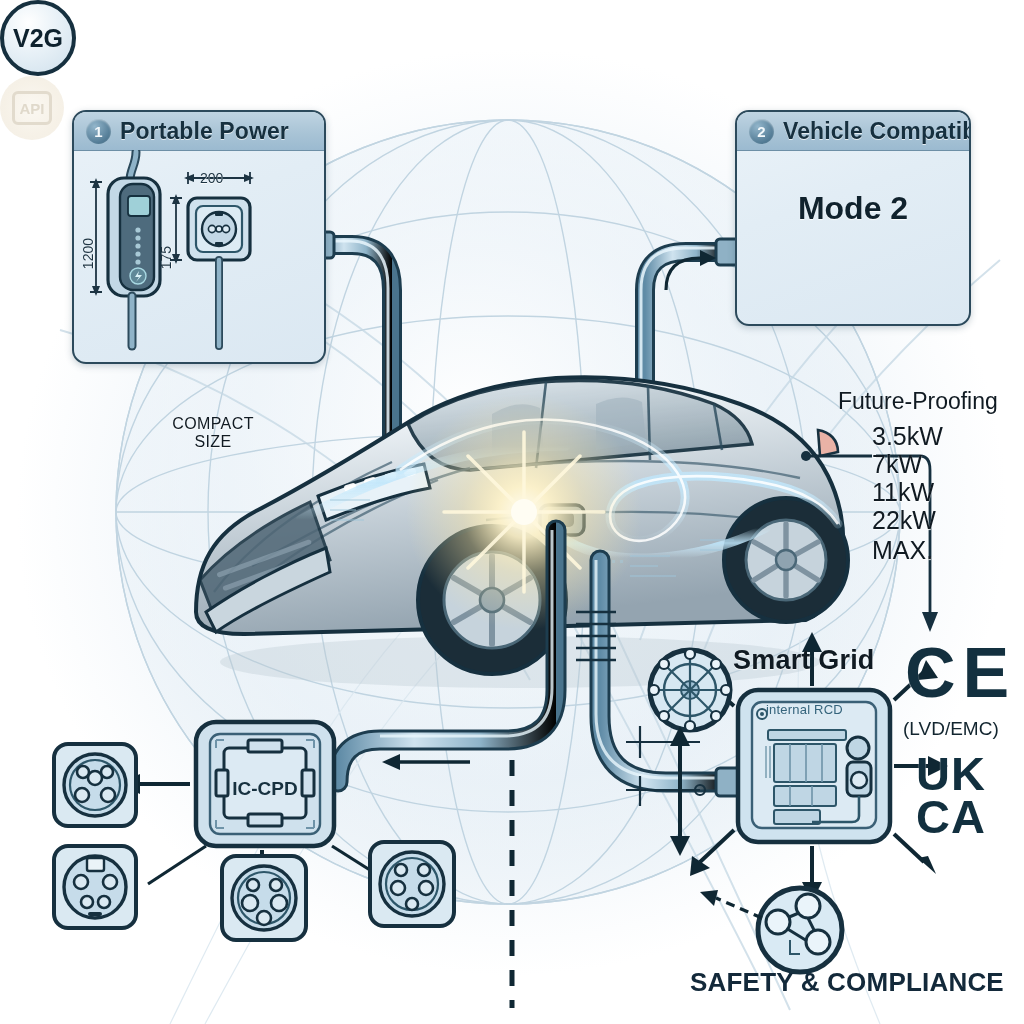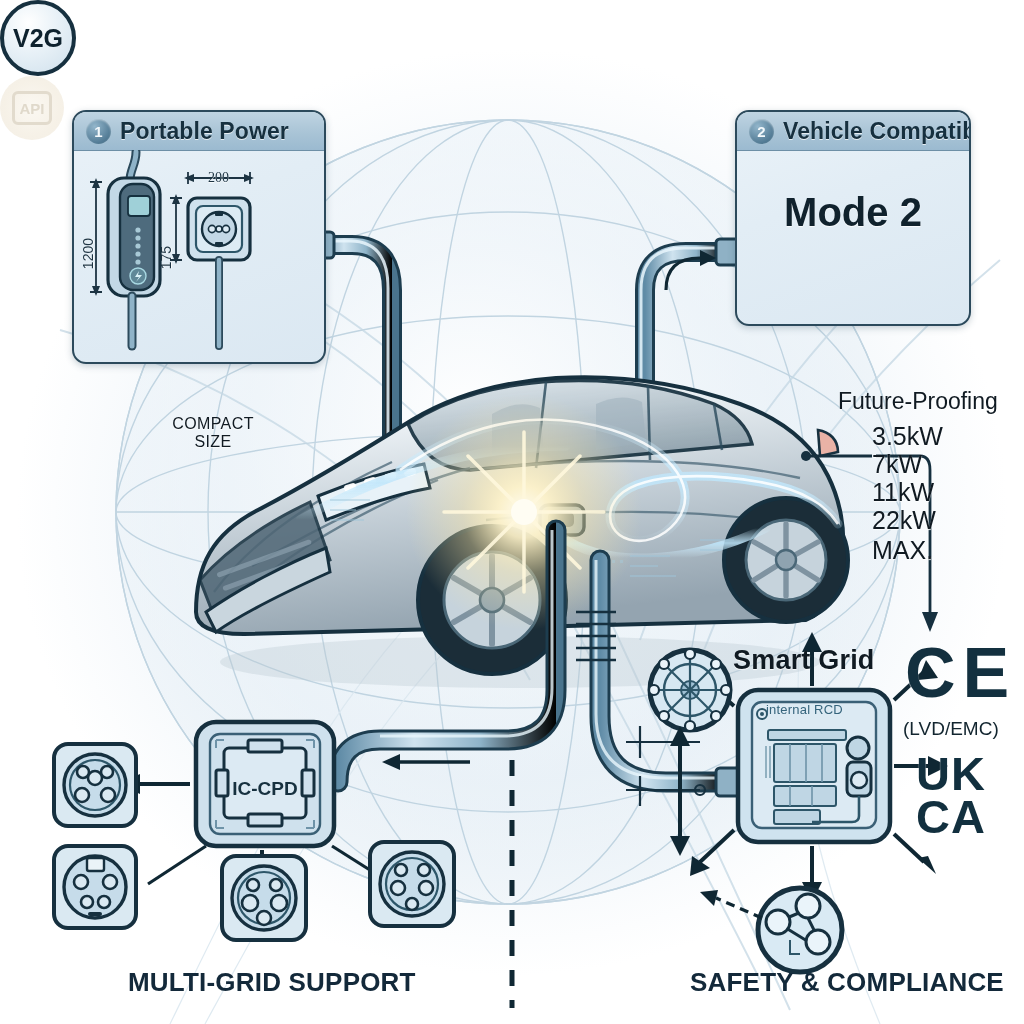--- a/index.html
+++ b/index.html
@@ -20,21 +20,21 @@
   .badge{width:25px;height:25px;border-radius:50%;flex:0 0 auto;
      background:radial-gradient(circle at 35% 30%,#8fb2c8,#4d7governed);
      background:radial-gradient(circle at 35% 30%,#93b6cb,#4e7par);
      background:radial-gradient(circle at 35% 30%,#93b6cb 0%,#527b95 70%,#3d6378 100%);
      color:#f2f8fb;font-size:15px;font-weight:bold;display:flex;align-items:center;
      justify-content:center;box-shadow:inset 0 1px 2px rgba(255,255,255,.5);}
   .panel-title{font-size:23px;font-weight:600;color:#16303f;letter-spacing:.1px;
      text-shadow:0 1px 0 rgba(255,255,255,.7);white-space:nowrap;}
   #panel1{left:72px;top:110px;width:250px;height:250px;}
   #panel2{left:735px;top:110px;width:232px;height:212px;}
-  #p2-big{position:absolute;left:0;right:0;top:78px;text-align:center;font-size:40px;
+  #p2-big{position:absolute;left:0;right:0;top:78px;text-align:center;font-size:32px;
      font-weight:600;color:#10222d;text-shadow:0 1px 1px rgba(255,255,255,.85);}
 
   .dim{position:absolute;font-size:14px;color:#1d3443;font-weight:500;
      text-shadow:0 1px 0 rgba(255,255,255,.8);}
   .vert{writing-mode:vertical-rl;transform:rotate(180deg);}
 
   
   .lbl{position:absolute;color:#101a22;text-shadow:0 1px 1px rgba(255,255,255,.85);}
   #compact{left:148px;top:415px;width:130px;text-align:center;font-size:16px;
       line-height:1.12;letter-spacing:.4px;}
@@ -548,21 +548,21 @@
 
       <g stroke="#1d3443" stroke-width="1.8" fill="none">
         <line x1="102" y1="48" x2="102" y2="110"></line>
         <line x1="96" y1="48" x2="108" y2="48"></line>
         <line x1="96" y1="110" x2="108" y2="110"></line>
       </g>
       <polygon points="98,54 106,54 102,44" fill="#1d3443"></polygon>
       <polygon points="98,104 106,104 102,114" fill="#1d3443"></polygon>
     </svg>
     <div class="dim vert" style="left:6px;top:126px;">1200</div>
-    <div class="dim" style="left:134px;top:58px;font-family:Liberation Serif, serif;">200</div>
+    <div class="dim" style="left:126px;top:58px;">200</div>
     <div class="dim vert" style="left:84px;top:134px;">175</div>
   </div>
 
   <div class="panel" id="panel2">
     <div class="panel-hd">
       <div class="badge">2</div>
       <div class="panel-title">Vehicle Compatibility</div>
     </div>
     <div id="p2-big">Mode 2</div>
   </div>
@@ -589,15 +589,14 @@
   <div class="lbl" id="ukca">
     <div>UK</div>
     <div>CA</div>
   </div>
 
   <div id="v2g">V2G</div>
   <div id="api">
     <div id="api-in">API</div>
   </div>
 
-  <div class="foot" id="foot-l">MULTI-GRID SUPPORT</div>
   <div class="foot" id="foot-r">SAFETY &amp; COMPLIANCE</div>
 </div>
 
 </body></html>

